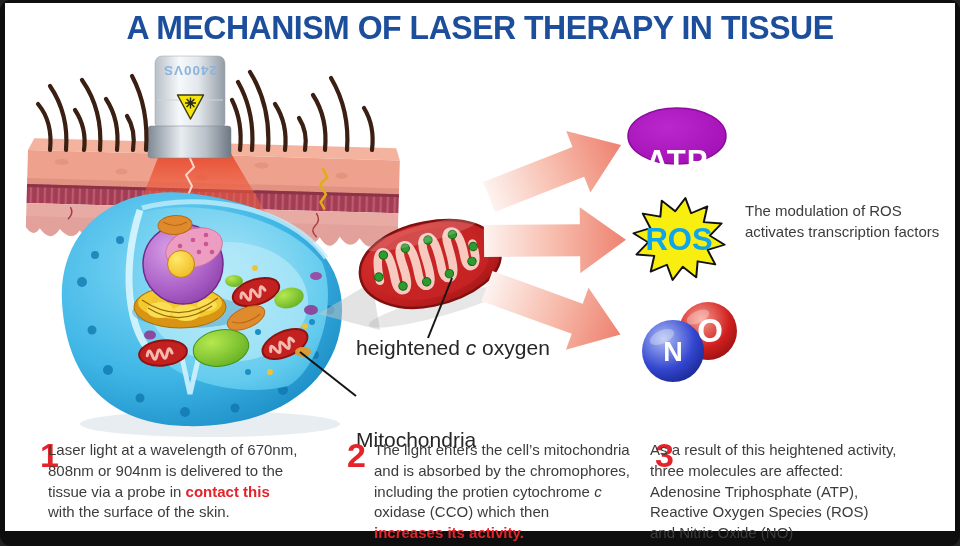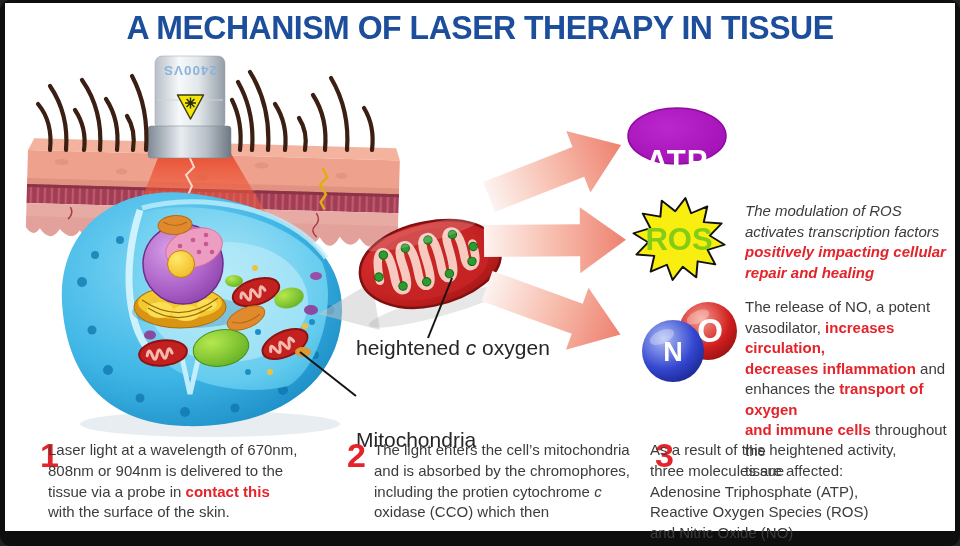--- a/index.html
+++ b/index.html
@@ -7,29 +7,29 @@
          font-family:"Liberation Sans","DejaVu Sans",sans-serif;border-radius:11px;}
   .canvas{position:absolute;left:5px;top:3px;right:5px;bottom:15px;background:#ffffff;}
   .abs{position:absolute;}
   .page-title{left:0;right:0;top:9px;text-align:center;font-size:33px;font-weight:bold;
               color:#1c4e9c;letter-spacing:-0.5px;transform:scaleX(.97);}
   .art{left:0;top:0;width:960px;height:546px;}
   .probe-label{left:152px;top:63px;width:76px;text-align:center;transform:rotate(180deg);
                color:#8cb4da;font-weight:bold;font-size:13.5px;letter-spacing:1px;}
   .badge-label{text-align:center;font-weight:bold;}
   .atp-label{left:628px;top:119px;width:98px;font-size:31px;color:#ffffff;letter-spacing:1px;margin-top:25px;}
-  .ros-label{left:629px;top:222px;width:100px;font-size:31px;color:#84cc16;}
+  .ros-label{left:629px;top:222px;width:100px;font-size:31px;color:#0ea5e9;}
   .no-n{left:656px;top:337px;width:34px;font-size:27px;color:#ffffff;}
   .no-o{left:692px;top:312px;width:36px;font-size:33px;color:#ffffff;}
   .diagram-label{color:#262626;font-size:21px;}
   .cco-label{left:356px;top:336px;width:220px;}
   .mito-label{left:356px;top:396px;width:200px;margin-top:32px;}
   .rich{white-space:pre-line;}
   .mol-desc{left:745px;width:208px;font-size:15px;line-height:20.5px;color:#3c3c3c;}
-  .mol-atp{top:84px;} .mol-ros{top:201px;font-style:italic;} .mol-no{top:297px;}
+  .mol-atp{top:84px;} .mol-ros{top:201px;} .mol-no{top:297px;}
   .seg-red{color:#e4232a;font-weight:bold;}
   .seg-italic{font-style:italic;}
   .step-num{top:438px;font-size:34px;font-weight:bold;color:#e4232a;line-height:1;}
   .step-text{top:440px;width:278px;font-size:15px;line-height:20.8px;color:#3c3c3c;}
 </style>
 </head>
 <body>
 
 <div class="stage">
   <div class="canvas abs"></div>
@@ -308,41 +308,34 @@
   <div class="abs badge-label atp-label">ATP</div>
   <div class="abs badge-label ros-label">ROS</div>
   <div class="abs badge-label no-n">N</div>
   <div class="abs badge-label no-o">O</div>
 
   <div class="abs diagram-label cco-label"><span>heightened </span><span class="seg-italic">c</span><span> oxygen</span></div>
   <div class="abs diagram-label mito-label">Mitochondria</div>
 
   <div class="abs rich mol-desc mol-ros"><span>The modulation of ROS
 activates transcription factors
-</span><span class="seg-red">positively impacting cellular
-repair and healing</span></div>
-  <div class="abs rich mol-desc mol-no"><span>The release of NO, a potent
-vasodilator, </span><span class="seg-red">increases circulation,
-decreases inflammation</span><span> and
-enhances the </span><span class="seg-red">transport of oxygen
-and immune cells</span><span> throughout the
-tissue</span></div>
+</span></div>
 
   <div class="abs step-num" style="left:40px;">1</div>
   <div class="abs rich step-text" style="left:48px;"><span>Laser light at a wavelength of 670nm,
 808nm or 904nm is delivered to the
 tissue via a probe in </span><span class="seg-red">contact this</span><span>
 with the surface of the skin.</span></div>
 
   <div class="abs step-num" style="left:347px;">2</div>
   <div class="abs rich step-text" style="left:374px;"><span>The light enters the cell’s mitochondria
 and is absorbed by the chromophores,
 including the protien cytochrome </span><span class="seg-italic">c</span><span>
 oxidase (CCO) which then
-</span></div>
+</span><span class="seg-red">increases its activity.</span></div>
 
   <div class="abs step-num" style="left:655px;">3</div>
   <div class="abs rich step-text" style="left:650px;"><span>As a result of this heightened activity,
 three molecules are affected:
 Adenosine Triphosphate (ATP),
 Reactive Oxygen Species (ROS)
 and Nitric Oxide (NO)</span></div>
 </div>
 
 </body></html>

